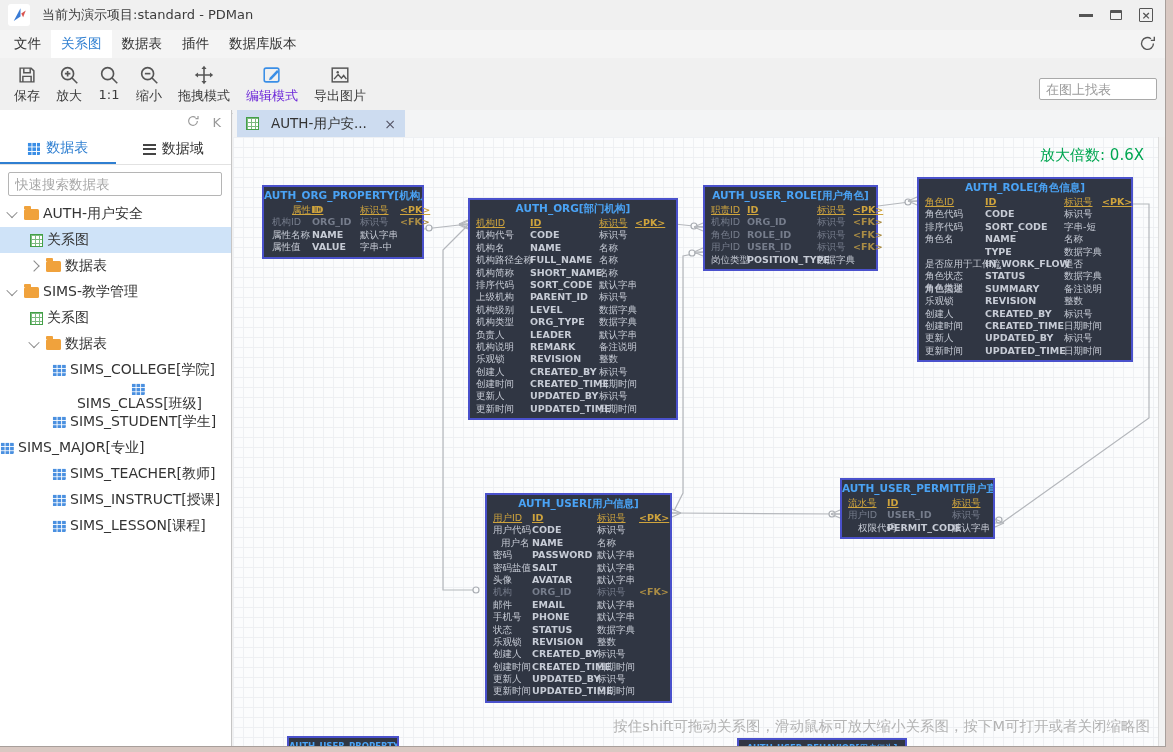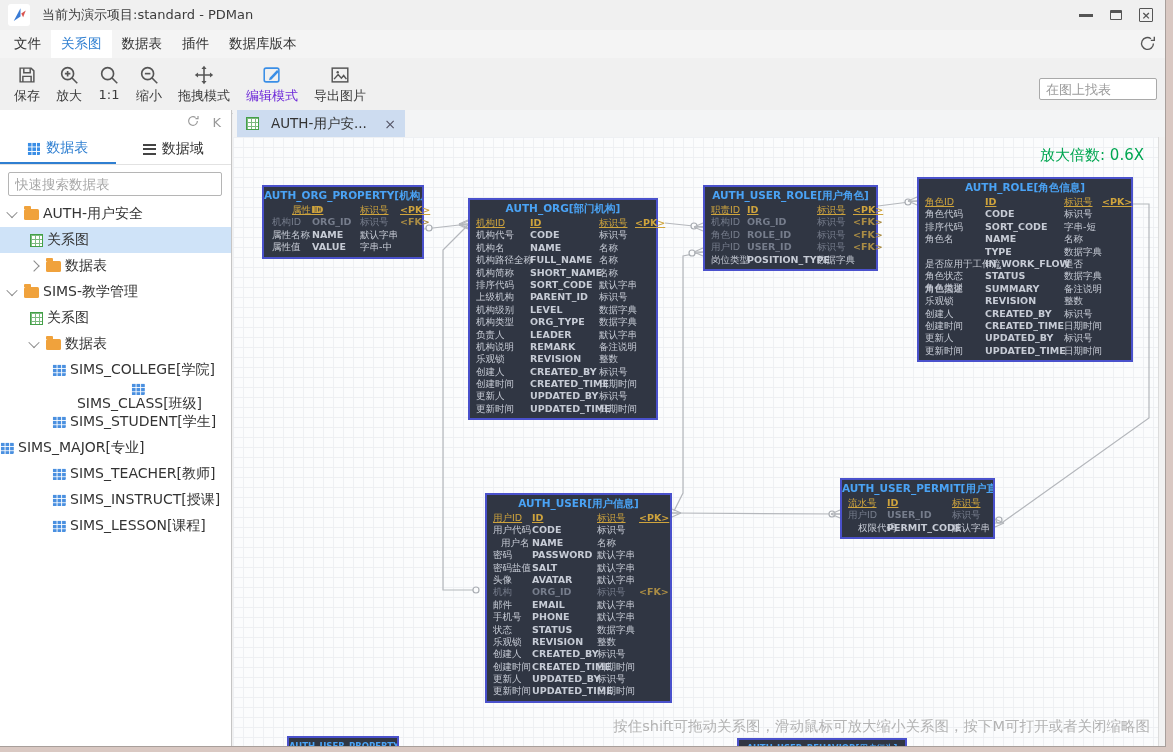--- a/index.html
+++ b/index.html
@@ -372,21 +372,21 @@
               <span class="cell c1" style="left: 8px;">属性名称</span>
               <span class="cell c2" style="left: 48px;">NAME</span>
               <span class="cell c3" style="left: 96px;">默认字串</span>
             </div>
             <div class="trow ">
               <span class="cell c1" style="left: 8px;">属性值</span>
               <span class="cell c2" style="left: 48px;">VALUE</span>
               <span class="cell c3" style="left: 96px;">字串-中</span>
             </div>
           </div>
-          <div class="dtable" style="left: 235px; top: 61px; width: 190px;">
+          <div class="dtable" style="left: 235px; top: 61px; width: 210px;">
             <div class="thead">AUTH_ORG[部门机构]</div>
             <div class="trow pk">
               <span class="cell c1" style="left: 6px;">机构ID</span>
               <span class="cell c2" style="left: 60px;">ID</span>
               <span class="cell c3" style="left: 129px;">标识号</span>
               <span class="cell tag" style="left: 165px;">&lt;PK&gt;</span>
             </div>
             <div class="trow ">
               <span class="cell c1" style="left: 6px;">机构代号</span>
               <span class="cell c2" style="left: 60px;">CODE</span>

